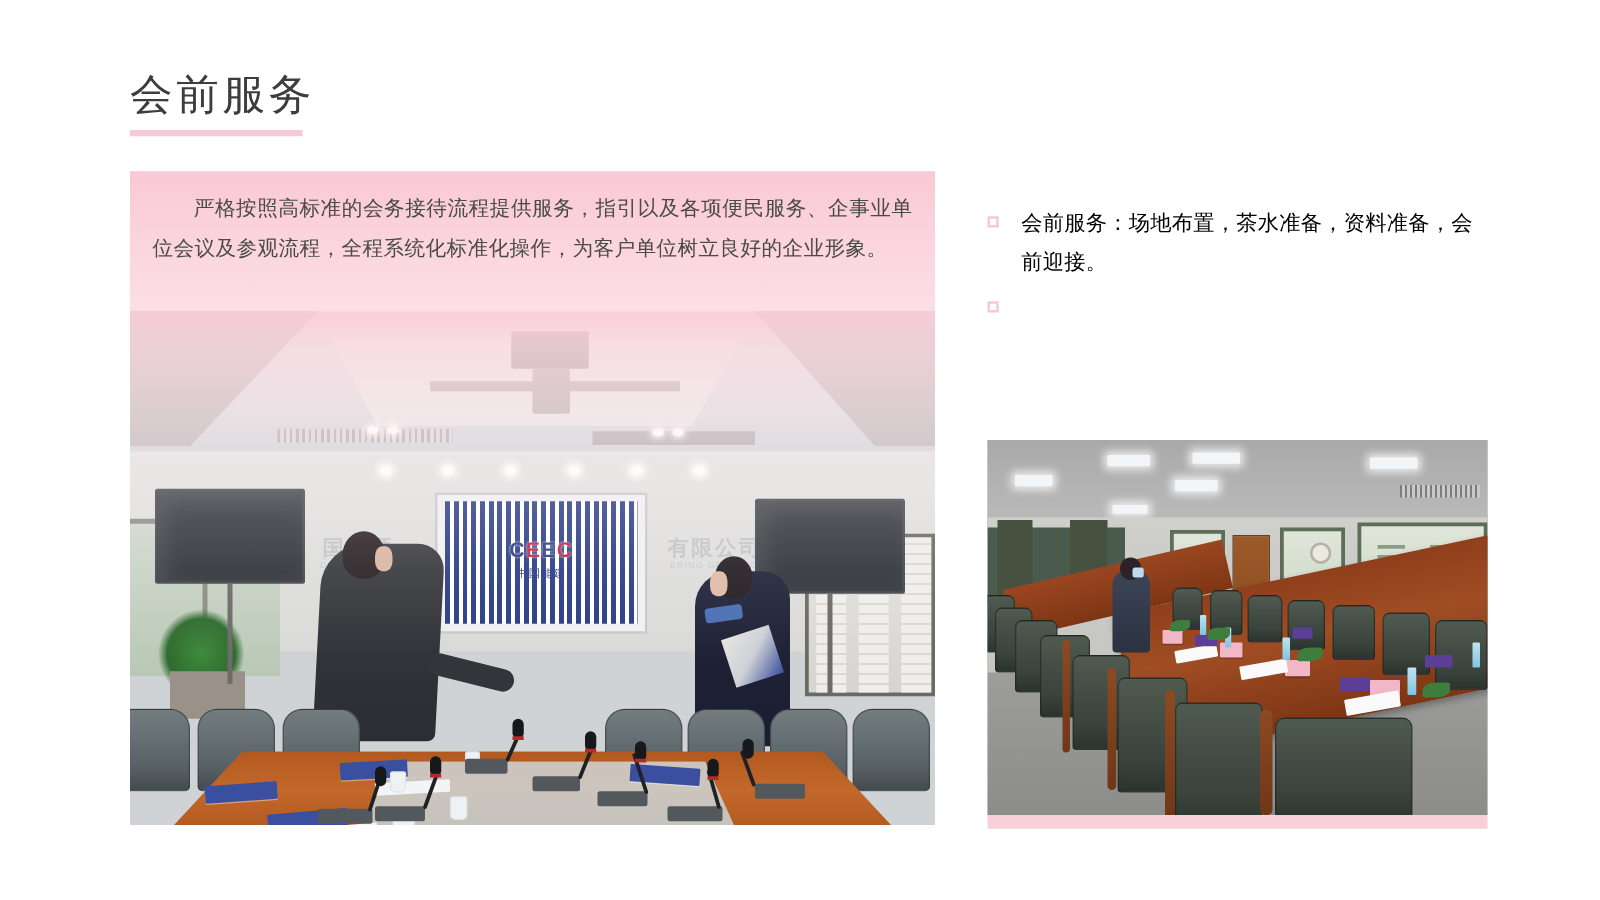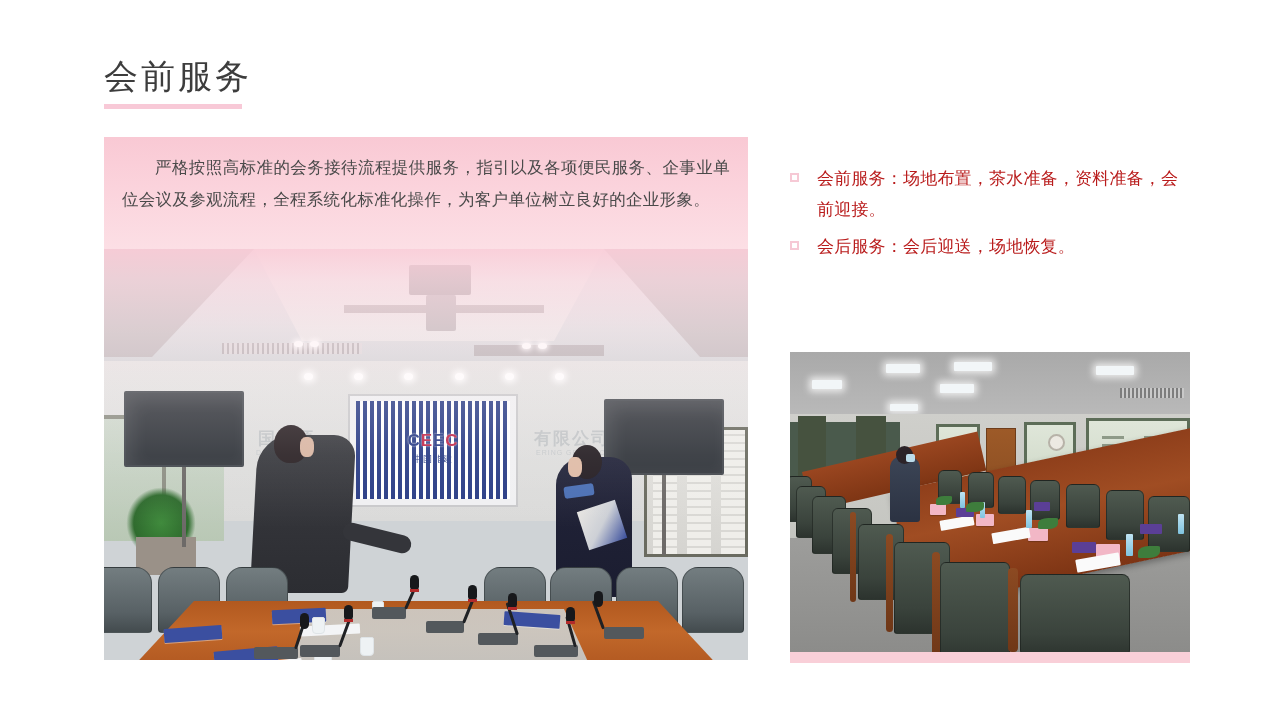--- a/index.html
+++ b/index.html
@@ -245,21 +245,21 @@
     width: 9px; height: 9px;
     border: 2px solid #f6c9d5;
     background: #ffffff;
     flex: 0 0 9px;
     margin-top: 10px;
     margin-right: 18px;
   }
   .bullet-text {
     font-size: 17px;
     line-height: 31px;
-    color: #b91c1c;
+    color: #000000;
     letter-spacing: .2px;
   }
 
   
   .photo-side {
     position: absolute; left: 790px; top: 352px;
     width: 400px; height: 300px;
     overflow: hidden;
     background: #9c9c9c;
   }
@@ -478,21 +478,20 @@
   </div>
 
   <div class="right-col">
     <ul class="bullet-list">
       <li class="bullet-item">
         <span class="bullet-marker"></span>
         <span class="bullet-text">会前服务：场地布置，茶水准备，资料准备，会前迎接。</span>
       </li>
       <li class="bullet-item">
         <span class="bullet-marker"></span>
-        <span class="bullet-text">会后服务：会后迎送，场地恢复。</span>
       </li>
     </ul>
   </div>
 
   <div class="photo-side">
     <div class="ps-layer ps-ceiling"></div>
     <div class="ps-layer ps-panel-light" style="left:22px;top:28px;width:30px;height:9px;"></div>
     <div class="ps-layer ps-panel-light" style="left:96px;top:12px;width:34px;height:9px;"></div>
     <div class="ps-layer ps-panel-light" style="left:150px;top:32px;width:34px;height:9px;"></div>
     <div class="ps-layer ps-panel-light" style="left:164px;top:10px;width:38px;height:9px;"></div>

